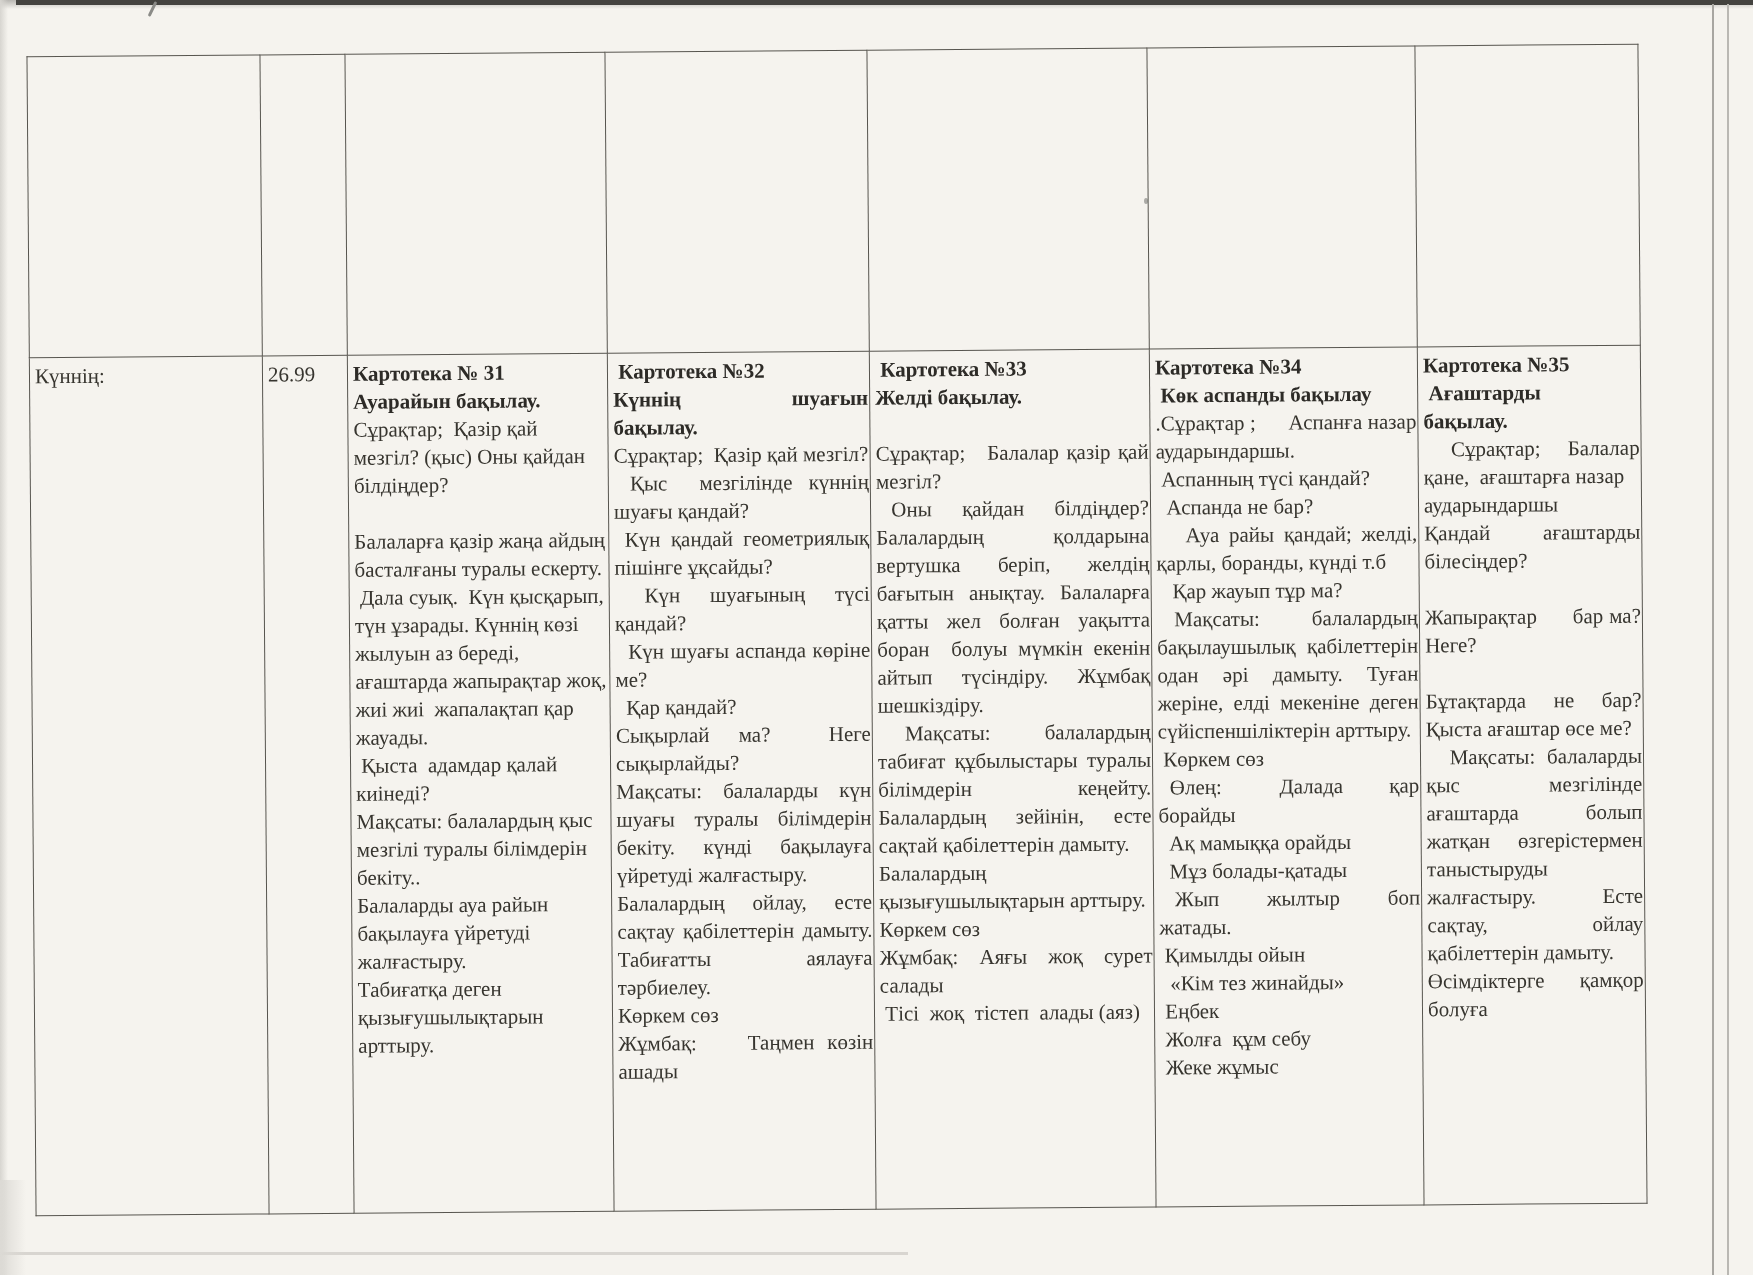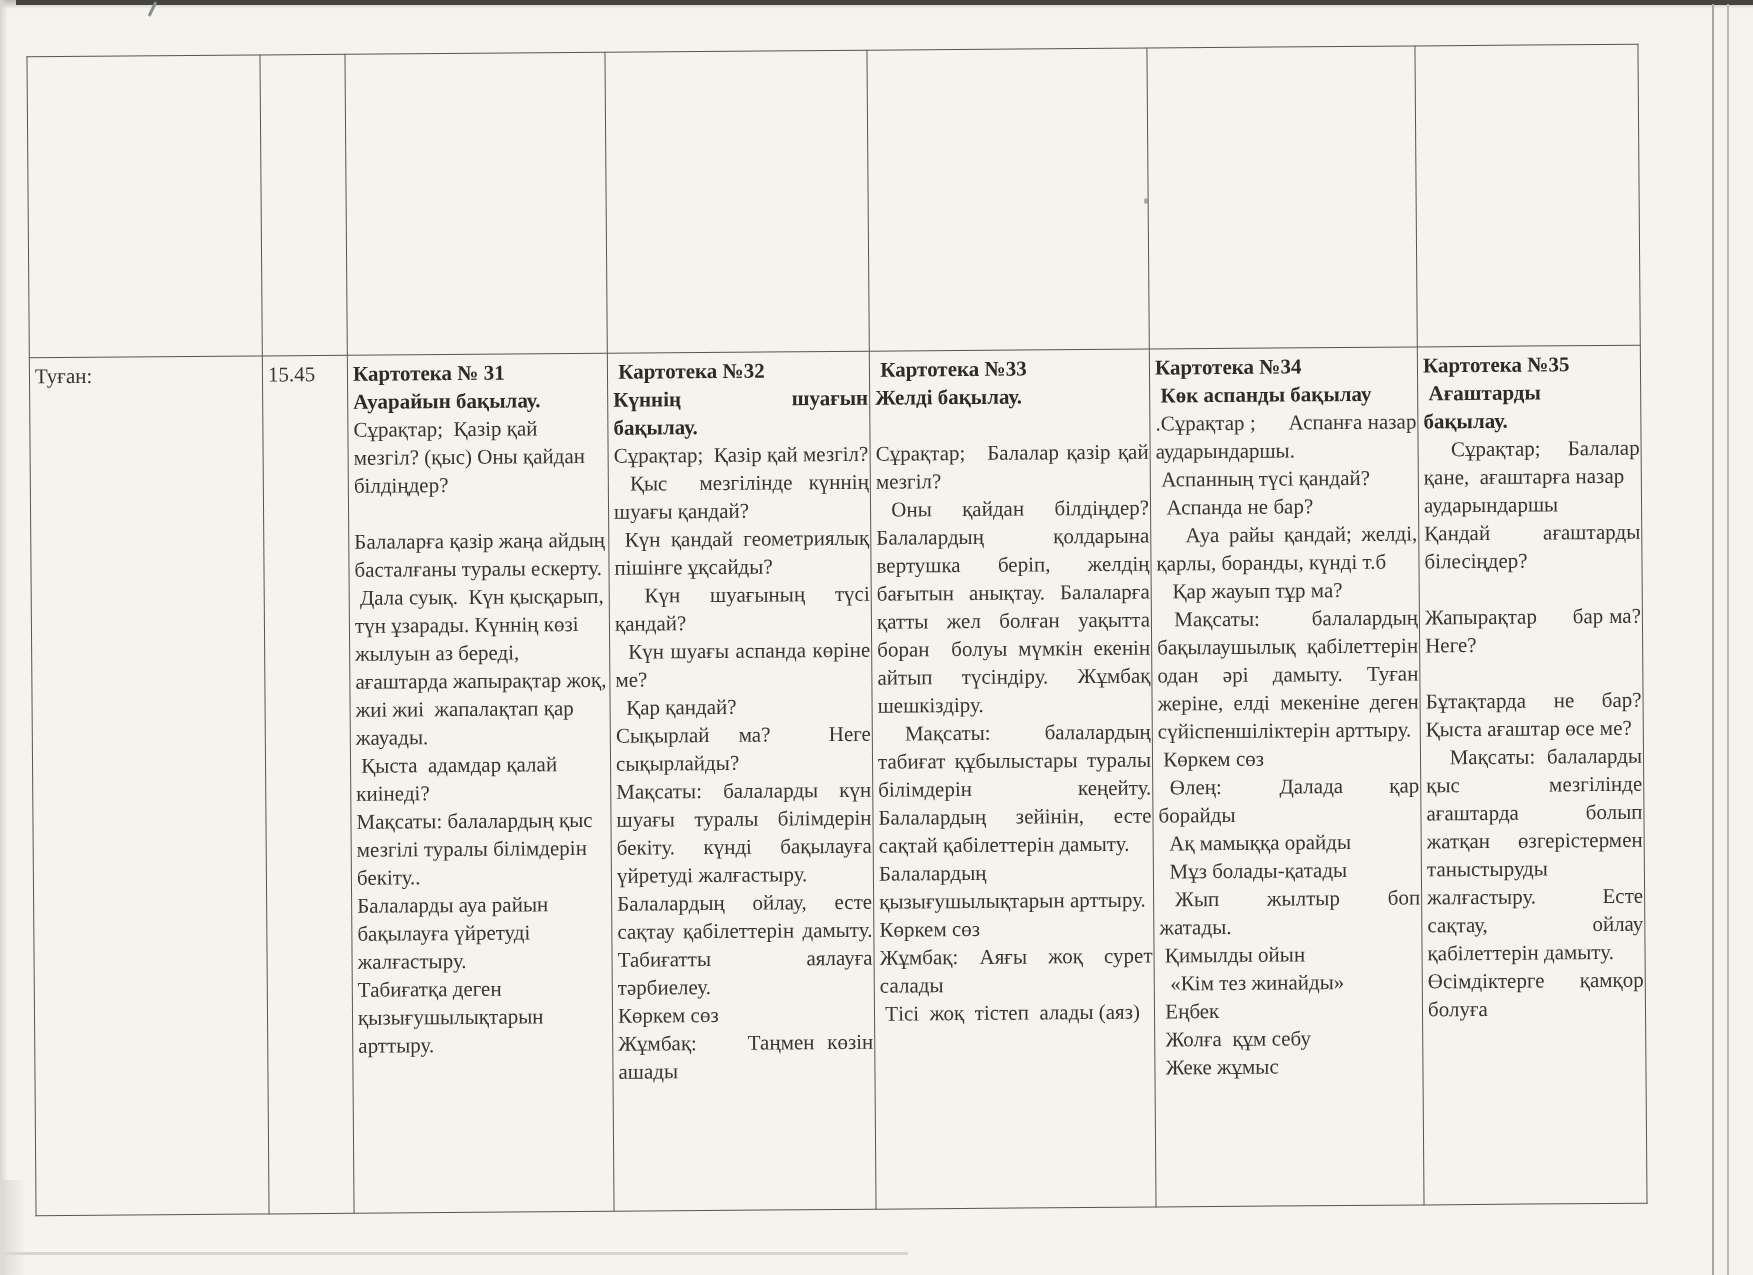--- a/index.html
+++ b/index.html
@@ -74,24 +74,24 @@
         <td></td>
         <td></td>
         <td></td>
         <td></td>
         <td></td>
         <td></td>
         <td></td>
       </tr>
       <tr class="content-row" id="content-row">
         <td class="label-cell">
-          <span>Туған:</span>
+          <span>Күннің:</span>
         </td>
         <td class="time-cell">
-          <span>15.45</span>
+          <span>26.99</span>
         </td>
 
       <td class="card al-left c3">
             <div class="blk b">Картотека № 31</div>
             <div class="blk b">Ауарайын бақылау.</div>
             <div class="blk">Сұрақтар;  Қазір қай мезгіл? (қыс) Оны қайдан білдіңдер?</div>
             <div class="blk blank"></div>
             <div class="blk">Балаларға қазір жаңа айдың басталғаны туралы ескерту.</div>
             <div class="blk"> Дала суық.  Күн қысқарып, түн ұзарады. Күннің көзі жылуын аз береді, ағаштарда жапырақтар жоқ, жиі жиі  жапалақтап қар жауады.</div>
             <div class="blk"> Қыста  адамдар қалай киінеді?</div>

